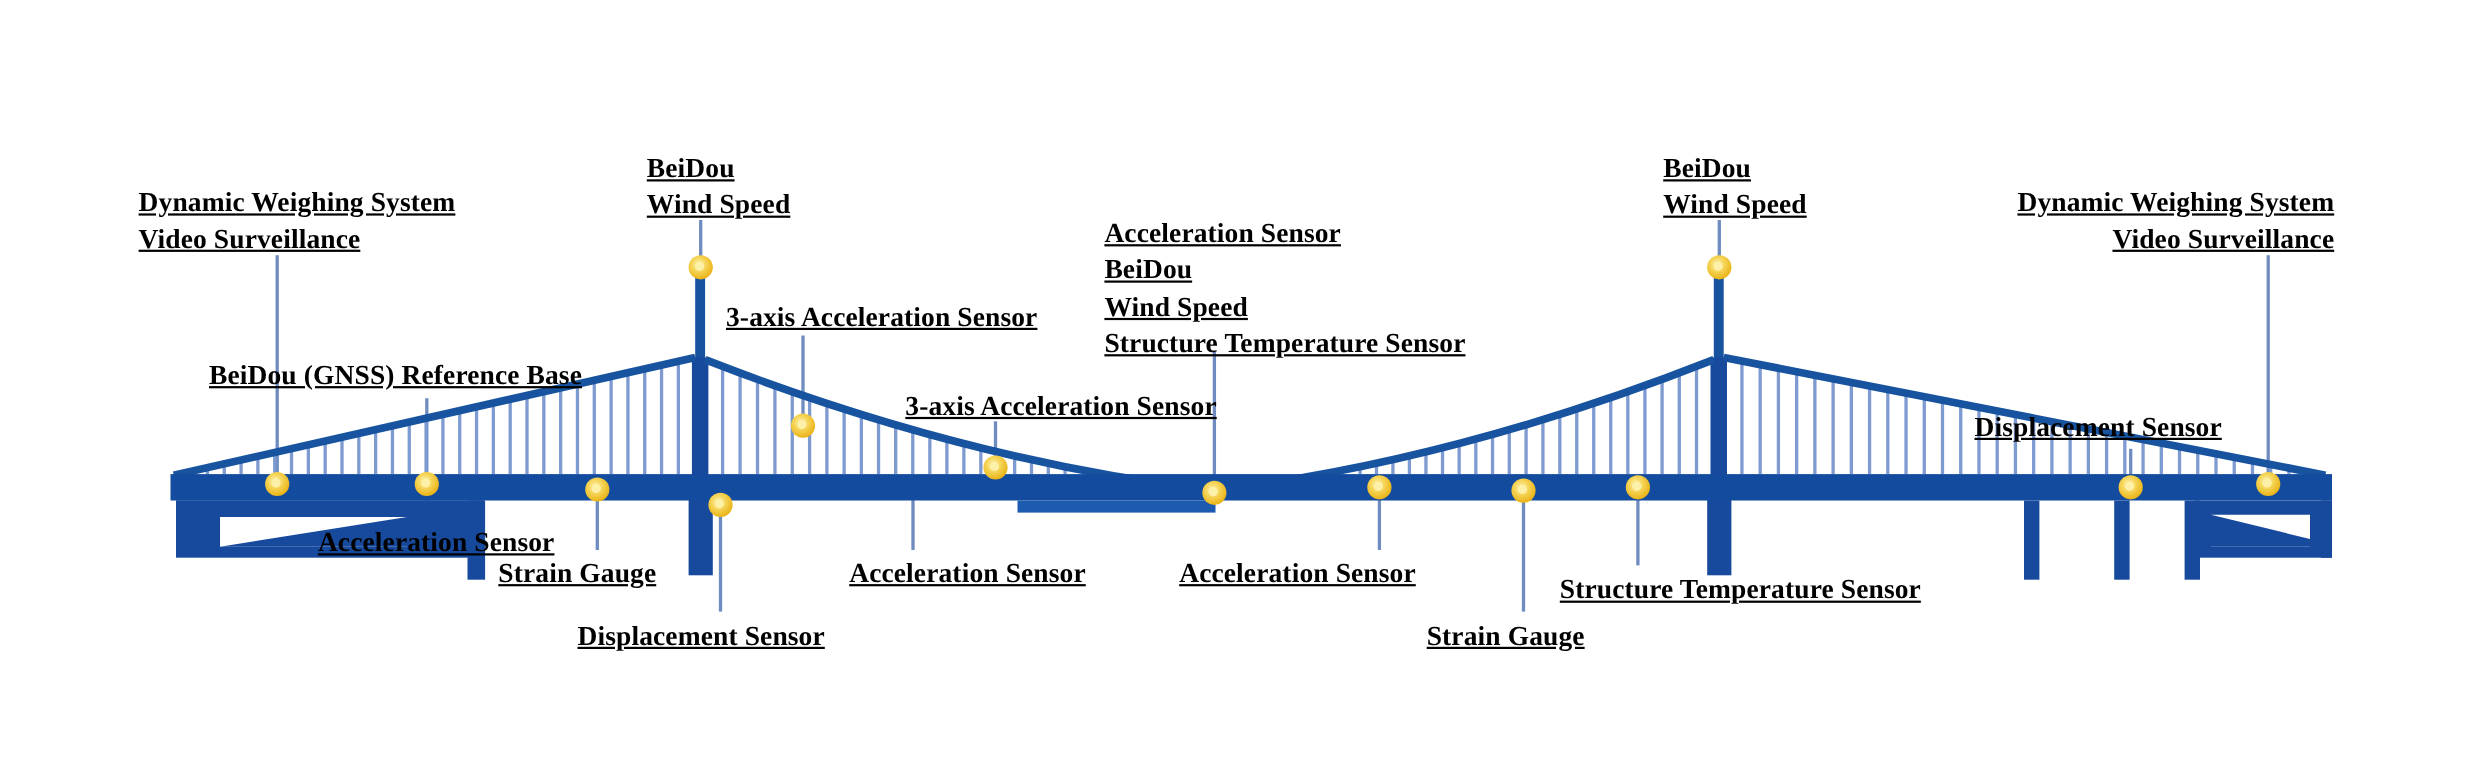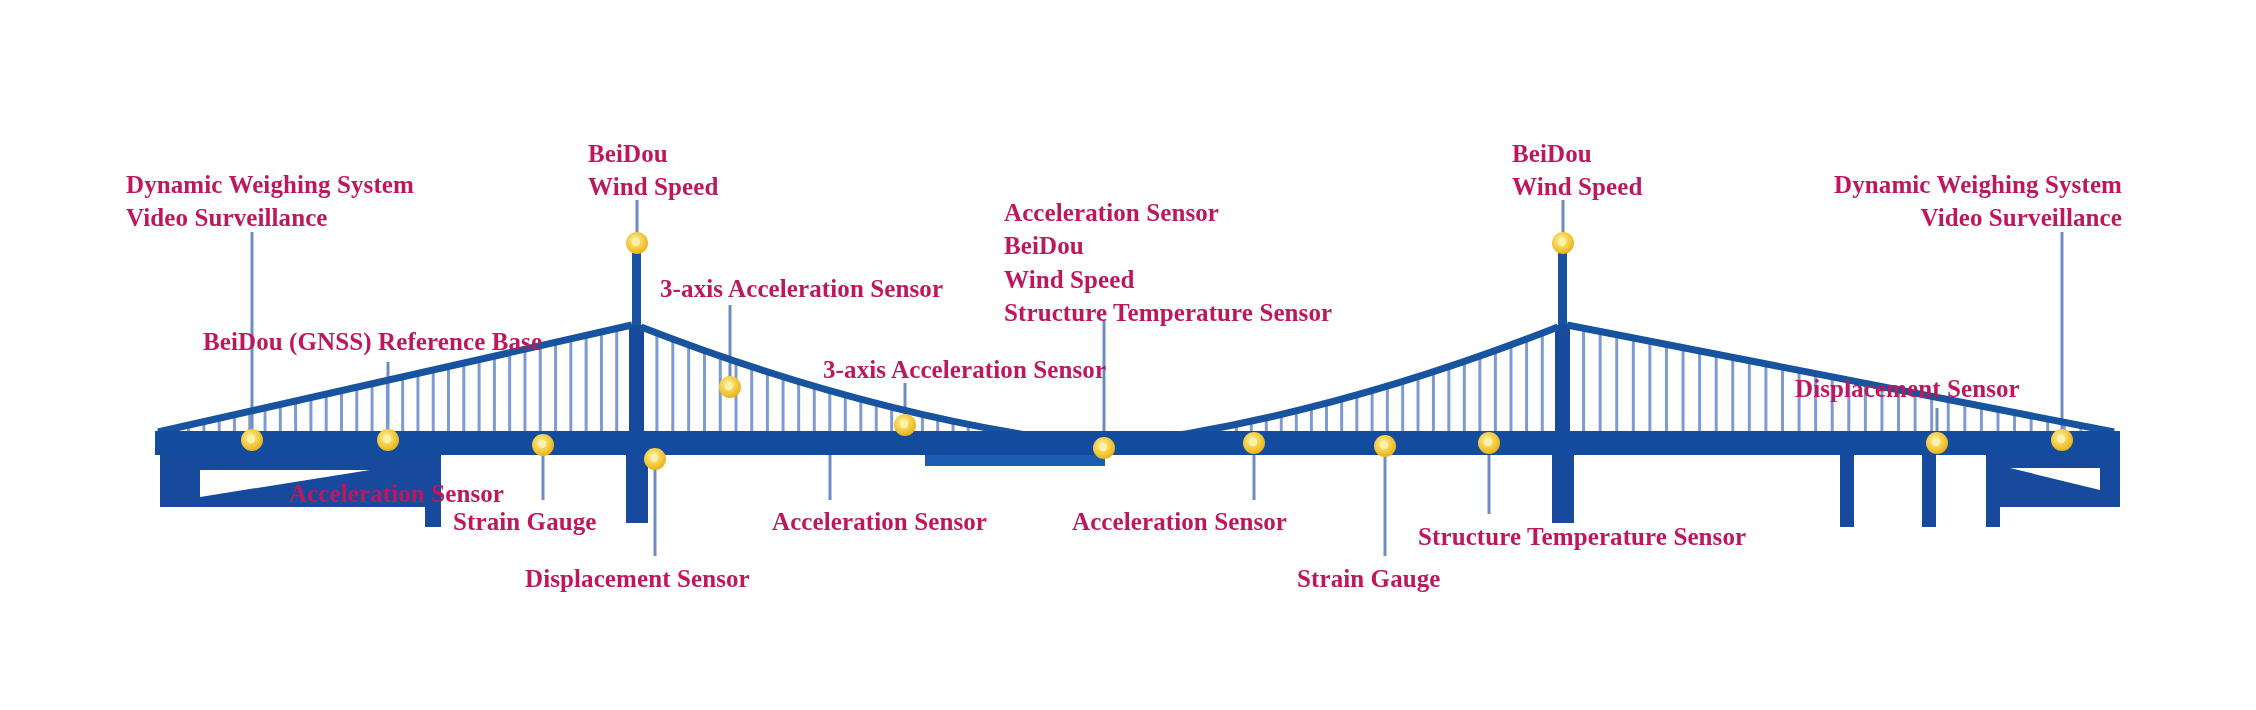--- a/index.html
+++ b/index.html
@@ -27,23 +27,24 @@
     width: 2256px;
     height: 710px;
     display: block;
   }
   .callout-label {
     position: absolute;
     font-family: "Liberation Serif", "DejaVu Serif", serif;
     font-weight: bold;
     font-size: 25px;
     line-height: 1.33;
-    color: #be185d;
+    color: #000000;
     white-space: pre;
     letter-spacing: 0.1px;
+    text-decoration: underline;
   }
   .callout-label.align-left  { text-align: left; }
   .callout-label.align-right { text-align: right; }
   .callout-label .lbl-line { display: block; }
 </style>
 </head>
 <body>
 
 <div id="diagram-root">
 
@@ -279,21 +280,21 @@
         </g>
         <g id="s-dws-right">
           <circle cx="2062" cy="440" r="11" fill="url(#sensorDotGrad)"></circle>
           <circle cx="2061" cy="439" r="4.2" fill="#fdf0a8"></circle>
         </g>
       </g>
   </svg>
 
   <div id="labels-layer">
       <div class="callout-label align-left" style="left: 126px; top: 168px;"><span class="lbl-line">Dynamic Weighing System</span><span class="lbl-line">Video Surveillance</span></div>
-      <div class="callout-label align-left" style="left: 203px; top: 325px;"><span class="lbl-line">BeiDou (GNSS) Reference Base</span></div>
+      <div class="callout-label align-left" style="left: 190px; top: 325px;"><span class="lbl-line">BeiDou (GNSS) Reference Base</span></div>
       <div class="callout-label align-left" style="left: 588px; top: 137px;"><span class="lbl-line">BeiDou</span><span class="lbl-line">Wind Speed</span></div>
       <div class="callout-label align-left" style="left: 660px; top: 272px;"><span class="lbl-line">3-axis Acceleration Sensor</span></div>
       <div class="callout-label align-left" style="left: 289px; top: 477px;"><span class="lbl-line">Acceleration Sensor</span></div>
       <div class="callout-label align-left" style="left: 453px; top: 505px;"><span class="lbl-line">Strain Gauge</span></div>
       <div class="callout-label align-left" style="left: 525px; top: 562px;"><span class="lbl-line">Displacement Sensor</span></div>
       <div class="callout-label align-left" style="left: 823px; top: 353px;"><span class="lbl-line">3-axis Acceleration Sensor</span></div>
       <div class="callout-label align-left" style="left: 1004px; top: 196px;"><span class="lbl-line">Acceleration Sensor</span><span class="lbl-line">BeiDou</span><span class="lbl-line">Wind Speed</span><span class="lbl-line">Structure Temperature Sensor</span></div>
       <div class="callout-label align-left" style="left: 772px; top: 505px;"><span class="lbl-line">Acceleration Sensor</span></div>
       <div class="callout-label align-left" style="left: 1072px; top: 505px;"><span class="lbl-line">Acceleration Sensor</span></div>
       <div class="callout-label align-left" style="left: 1512px; top: 137px;"><span class="lbl-line">BeiDou</span><span class="lbl-line">Wind Speed</span></div>

